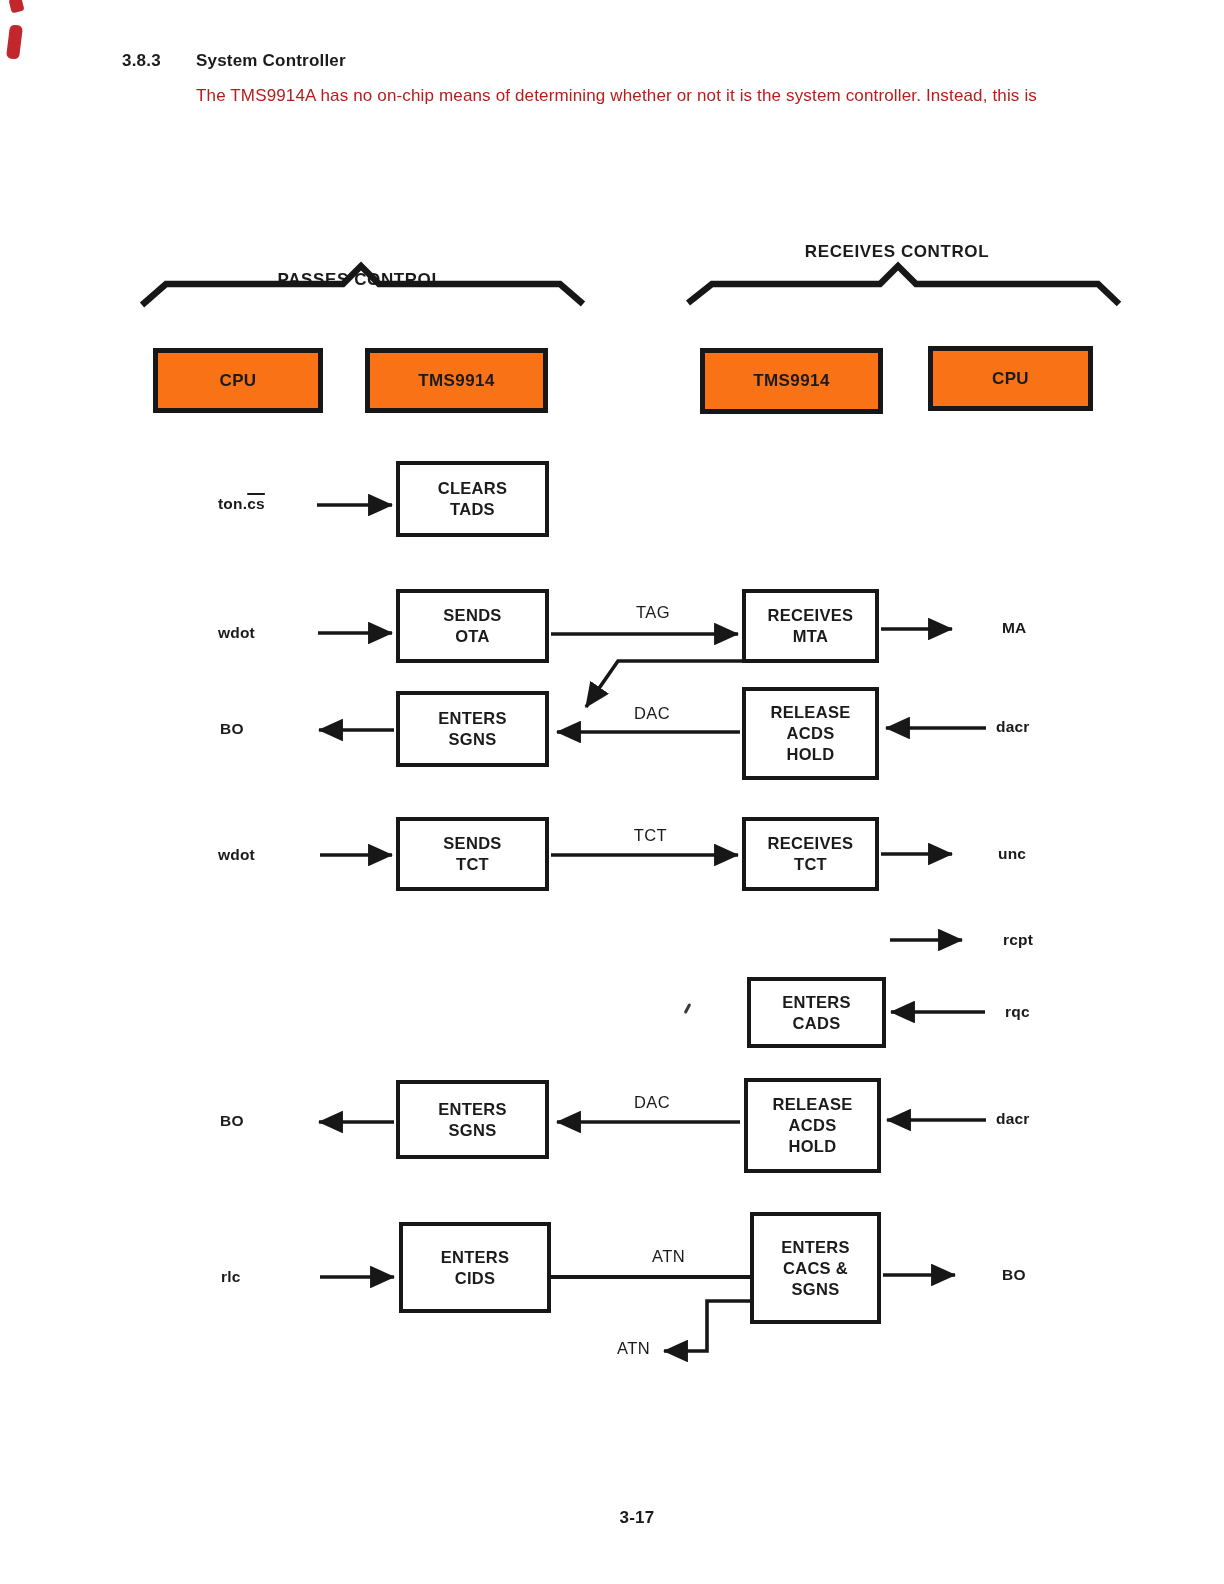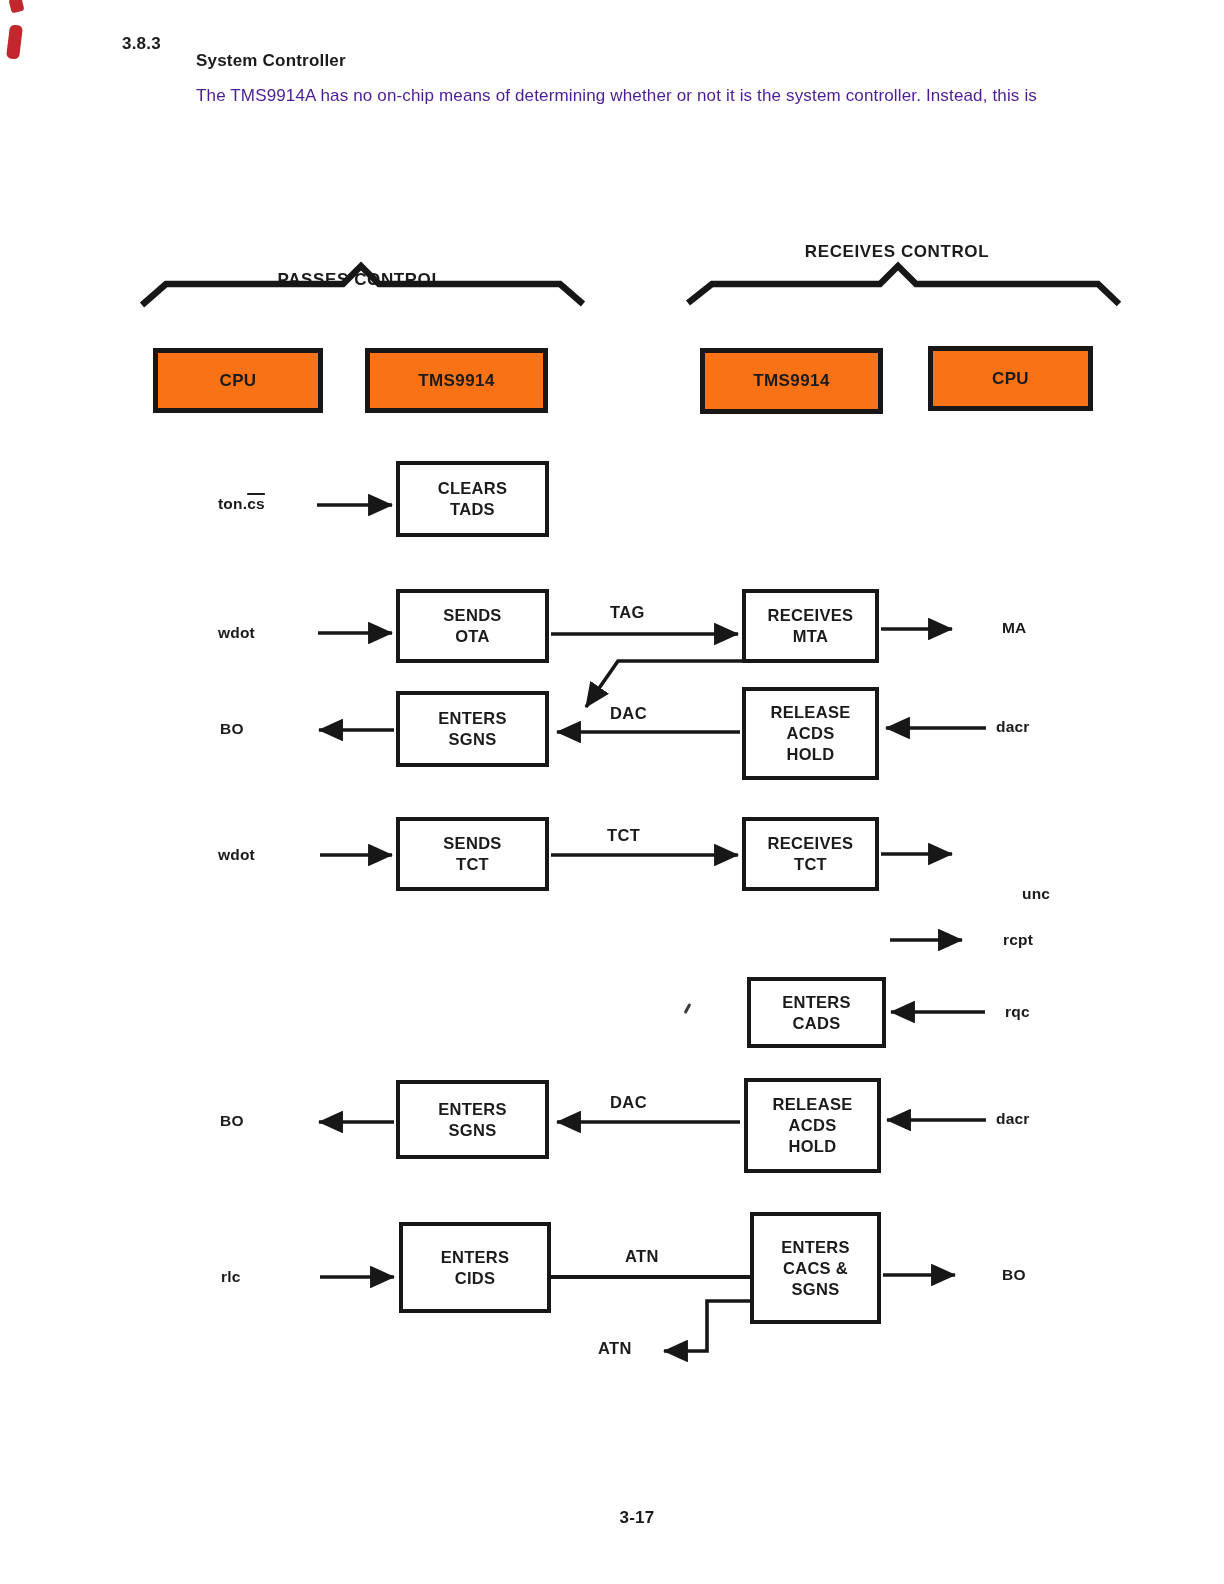--- a/index.html
+++ b/index.html
@@ -1,56 +1,56 @@
 <!DOCTYPE html>
 <html><head>
 <meta charset="utf-8">
 <style>
   html,body { margin:0; padding:0; background:#ffffff; }
   .page {
     position:relative; width:1224px; height:1584px; background:#ffffff;
     font-family:"Liberation Sans", sans-serif; color:#1b1b1b; overflow:hidden;
   }
   .h-num, .h-title { position:absolute; font-weight:700; font-size:17px; letter-spacing:.2px; }
-  .body-line { position:absolute; font-size:17px; line-height:20px; letter-spacing:.15px; color:#4c1d95; white-space:nowrap; }
+  .body-line { position:absolute; font-size:17px; line-height:20px; letter-spacing:.15px; color:#b91c1c; white-space:nowrap; }
   .gtitle { position:absolute; font-weight:700; font-size:17px; letter-spacing:.6px; text-align:center; }
   .tbox {
     position:absolute; border:5px solid #171717; box-sizing:border-box;
     display:flex; align-items:center; justify-content:center;
     font-weight:700; font-size:17px; letter-spacing:.4px; background:#f97316;
   }
   .fbox {
     position:absolute; border:4px solid #171717; box-sizing:border-box;
     display:flex; align-items:center; justify-content:center; text-align:center;
     font-weight:700; font-size:16.5px; line-height:21px; letter-spacing:.3px;
     white-space:pre-line; background:#fff;
   }
   .lbl { position:absolute; font-weight:700; font-size:15.5px; letter-spacing:.2px; white-space:nowrap; }
-  .albl { position:absolute; font-weight:700; font-size:16.5px; letter-spacing:.4px; text-align:left; width:60px; }
+  .albl { position:absolute; font-weight:400; font-size:16.5px; letter-spacing:.4px; text-align:right; width:60px; }
   .ovl { text-decoration:overline; text-decoration-thickness:2px; }
   .caption { position:absolute; left:100px; top:1447px; width:1080px; text-align:center;
     font-weight:700; font-size:15.5px; letter-spacing:.4px; }
   .pagenum { position:absolute; left:0; top:1508px; width:1274px; text-align:center;
     font-weight:700; font-size:17px; letter-spacing:.3px; }
   .svg-layer { position:absolute; left:0; top:0; pointer-events:none; }
   .redmark { position:absolute; background:#c2272d; }
   .rm1 { left:10px; top:-2px; width:13px; height:14px; border-radius:3px; transform:rotate(-14deg); }
   .rm2 { left:8px; top:25px; width:13px; height:34px; border-radius:5px; transform:rotate(7deg); }
   .speck { position:absolute; left:686px; top:1003px; width:3px; height:11px; background:#3a3a3a;
     border-radius:2px; transform:rotate(28deg); }
 </style>
 </head>
 <body>
 
 <div class="page">
 
   <div class="redmark rm1"></div>
   <div class="redmark rm2"></div>
 
-  <div class="h-num" style="left:122px; top:34px;">3.8.3</div>
+  <div class="h-num" style="left:122px; top:51px;">3.8.3</div>
   <div class="h-title" style="left:196px; top:51px;">System Controller</div>
 
   <div class="body-line" style="left:196px; top:86px;">The TMS9914A has no on-chip means of determining whether or not it is the system controller. Instead, this is</div>
 
   <div class="gtitle" style="left:258px; top:242px; width:204px;margin-top:28px;">PASSES CONTROL</div>
   <div class="gtitle" style="left:795px; top:242px; width:204px;">RECEIVES CONTROL</div>
 
   <svg class="svg-layer" width="1224" height="1584" viewBox="0 0 1224 1584">
     <defs>
       <marker id="ah" viewBox="0 0 10 9" refX="9.5" refY="4.5" markerWidth="7" markerHeight="6.3" orient="auto-start-reverse">
@@ -129,21 +129,21 @@
 
   <div class="lbl" style="left:218px; top:495px;"><span>ton.</span><span class="ovl">cs</span></div>
   <div class="lbl" style="left:218px; top:624px;">wdot</div>
   <div class="lbl" style="left:220px; top:720px;">BO</div>
   <div class="lbl" style="left:218px; top:846px;">wdot</div>
   <div class="lbl" style="left:220px; top:1112px;">BO</div>
   <div class="lbl" style="left:221px; top:1268px;">rlc</div>
 
   <div class="lbl" style="left:1002px; top:619px;">MA</div>
   <div class="lbl" style="left:996px; top:718px;">dacr</div>
-  <div class="lbl" style="left:998px; top:885px;margin-left:24px;">unc</div>
+  <div class="lbl" style="left:998px; top:845px;">unc</div>
   <div class="lbl" style="left:1003px; top:931px;">rcpt</div>
   <div class="lbl" style="left:1005px; top:1003px;">rqc</div>
   <div class="lbl" style="left:996px; top:1110px;">dacr</div>
   <div class="lbl" style="left:1002px; top:1266px;">BO</div>
 
   <div class="albl" style="left:610px; top:603px;">TAG</div>
   <div class="albl" style="left:610px; top:704px;">DAC</div>
   <div class="albl" style="left:607px; top:826px;">TCT</div>
   <div class="albl" style="left:610px; top:1093px;">DAC</div>
   <div class="albl" style="left:625px; top:1247px;">ATN</div>

